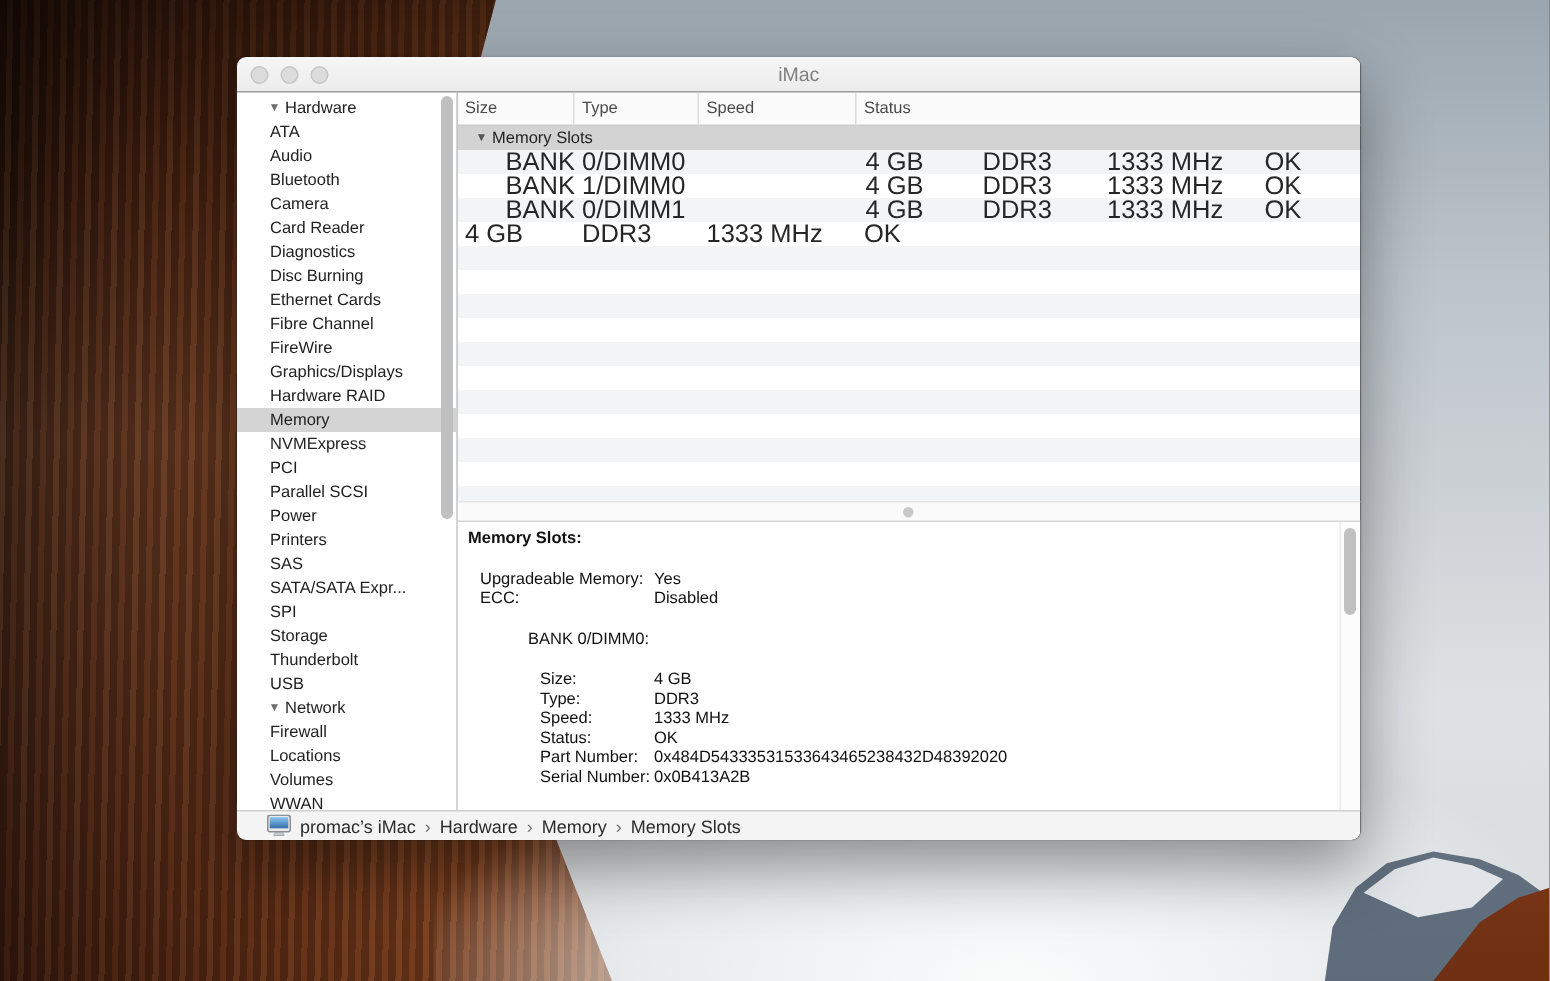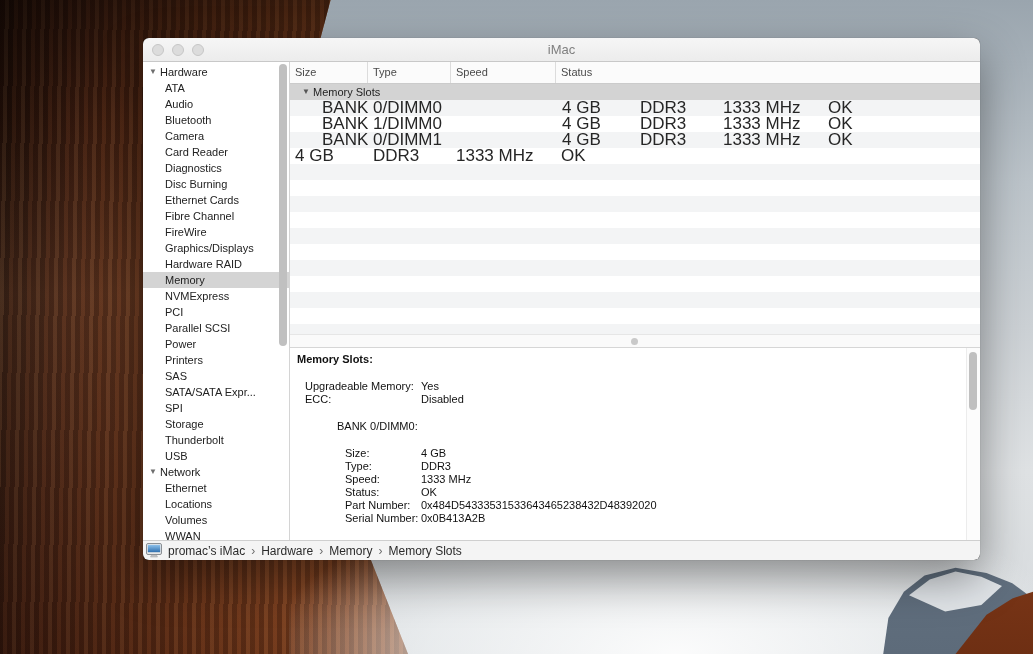--- a/index.html
+++ b/index.html
@@ -24,38 +24,38 @@
     clip-path:polygon(85.5% 100%, 86% 94.5%, 87.5% 90.5%, 89.5% 88%, 92.5% 86.8%, 95.5% 87.6%, 98% 89.2%, 100% 91.5%, 100% 100%);
     background:linear-gradient(180deg,#f4f6f7 0%,#e3e8ec 7%,#9eaab5 18%,#7c8b99 38%,#697888 62%,#5d6b7a 100%); }
   .mountain-snow { position:absolute; inset:0;
     clip-path:polygon(88% 91%, 90% 88.6%, 92.5% 87.4%, 95% 88.2%, 97% 89.6%, 95% 92.5%, 91.5% 93.5%);
     background:rgba(248,250,252,.85); }
   .trees { position:absolute; inset:0;
     clip-path:polygon(92.5% 100%, 95.5% 94%, 98% 91.5%, 100% 90.5%, 100% 100%);
     background:linear-gradient(180deg,#b25a31 0%,#93431f 60%,#6e2f13 100%); }
 
   
-  .window { position:absolute; left:143px; top:38px; width:837px; height:522px;
+  .window { position:absolute; left:158px; top:38px; width:749px; height:522px;
     background:#000000; border-radius:6px; box-shadow:0 18px 45px rgba(0,0,0,.42), 0 0 1px rgba(0,0,0,.35);
     display:flex; flex-direction:column; overflow:hidden; }
 
   .titlebar { height:24px; flex:0 0 24px; background:linear-gradient(180deg,#f6f6f6,#ececec);
     border-bottom:1px solid #c8c8c8; position:relative; }
   .traffic { position:absolute; left:9px; top:6px; display:flex; gap:8px; }
   .traffic span { width:12px; height:12px; border-radius:50%; background:#dcdcdc; border:1px solid #c6c6c6; }
   .win-title { position:absolute; left:0; right:0; top:0; height:24px; line-height:24px;
     text-align:center; font-size:13px; color:#7f7f7f; }
 
   .content { flex:1; display:flex; min-height:0; }
 
   
   .sidebar { width:147px; flex:0 0 147px; background:#fff; border-right:1px solid #d4d4d4;
     position:relative; overflow:hidden; padding-top:2px; font-size:11px; color:#222; }
   .side-row { height:16px; line-height:16px; white-space:nowrap; padding-left:22px; cursor:default; }
-  .side-group { padding-left:6px; }
+  .side-group { padding-left:21px; }
   .side-group .tri { display:inline-block; width:11px; font-size:8px; color:#6e6e6e; vertical-align:top; }
   .side-row.selected { background:#d4d4d4; }
   .side-scroll { position:absolute; right:2px; top:2px; width:8px; height:282px;
     background:#c0c0c0; border-radius:4px; }
 
   
   .main { flex:1; display:flex; flex-direction:column; min-width:0; }
 
   .thead { height:22px; flex:0 0 22px; display:flex; background:#fbfbfb;
     border-bottom:1px solid #cbcbcb; font-size:11px; color:#4a4a4a; }
@@ -94,21 +94,21 @@
   .d-line .lab { display:inline-block; margin-left:8px; width:116px; vertical-align:top; }
   .bank-title { font-weight:normal; margin-left:40px; }
   .d-line.bank .lab { margin-left:48px; width:76px; }
   .d-scroll-track { position:absolute; right:0; top:0; bottom:0; width:14px;
     background:#fcfcfc; border-left:1px solid #ececec; }
   .d-scroll-thumb { position:absolute; right:3px; top:4px; width:8px; height:58px;
     background:#c0c0c0; border-radius:4px; }
 
   
   .statusbar { height:20px; flex:0 0 20px; background:#f4f4f4; border-top:1px solid #cfcfcf;
-    display:flex; align-items:center; padding-left:3px; font-size:12px; color:#2b2b2b; }
+    display:flex; align-items:center; padding-left:20px; font-size:12px; color:#2b2b2b; }
   .crumb-icon { width:17px; height:15px; margin-right:5px; flex:0 0 17px; }
   .crumb-sep { color:#6e6e6e; margin:0 6px; font-size:12px; }
   .crumb { white-space:nowrap; }
 </style>
 </head>
 <body>
 
 <div class="wallpaper">
   <div class="cliff"></div>
   <div class="cliff-shadow"></div>
@@ -151,21 +151,21 @@
       <div class="side-row">Parallel SCSI</div>
       <div class="side-row">Power</div>
       <div class="side-row">Printers</div>
       <div class="side-row">SAS</div>
       <div class="side-row">SATA/SATA Expr...</div>
       <div class="side-row">SPI</div>
       <div class="side-row">Storage</div>
       <div class="side-row">Thunderbolt</div>
       <div class="side-row">USB</div>
       <div class="side-row side-group"><span class="tri">▼</span><span>Network</span></div>
-      <div class="side-row">Ethernet</div>
+      <div class="side-row">Firewall</div>
       <div class="side-row">Locations</div>
       <div class="side-row">Volumes</div>
       <div class="side-row">WWAN</div>
       <div class="side-scroll"></div>
     </div>
 
     <div class="main">
 
       <div class="thead">
         <div class="th c2">Size</div>

